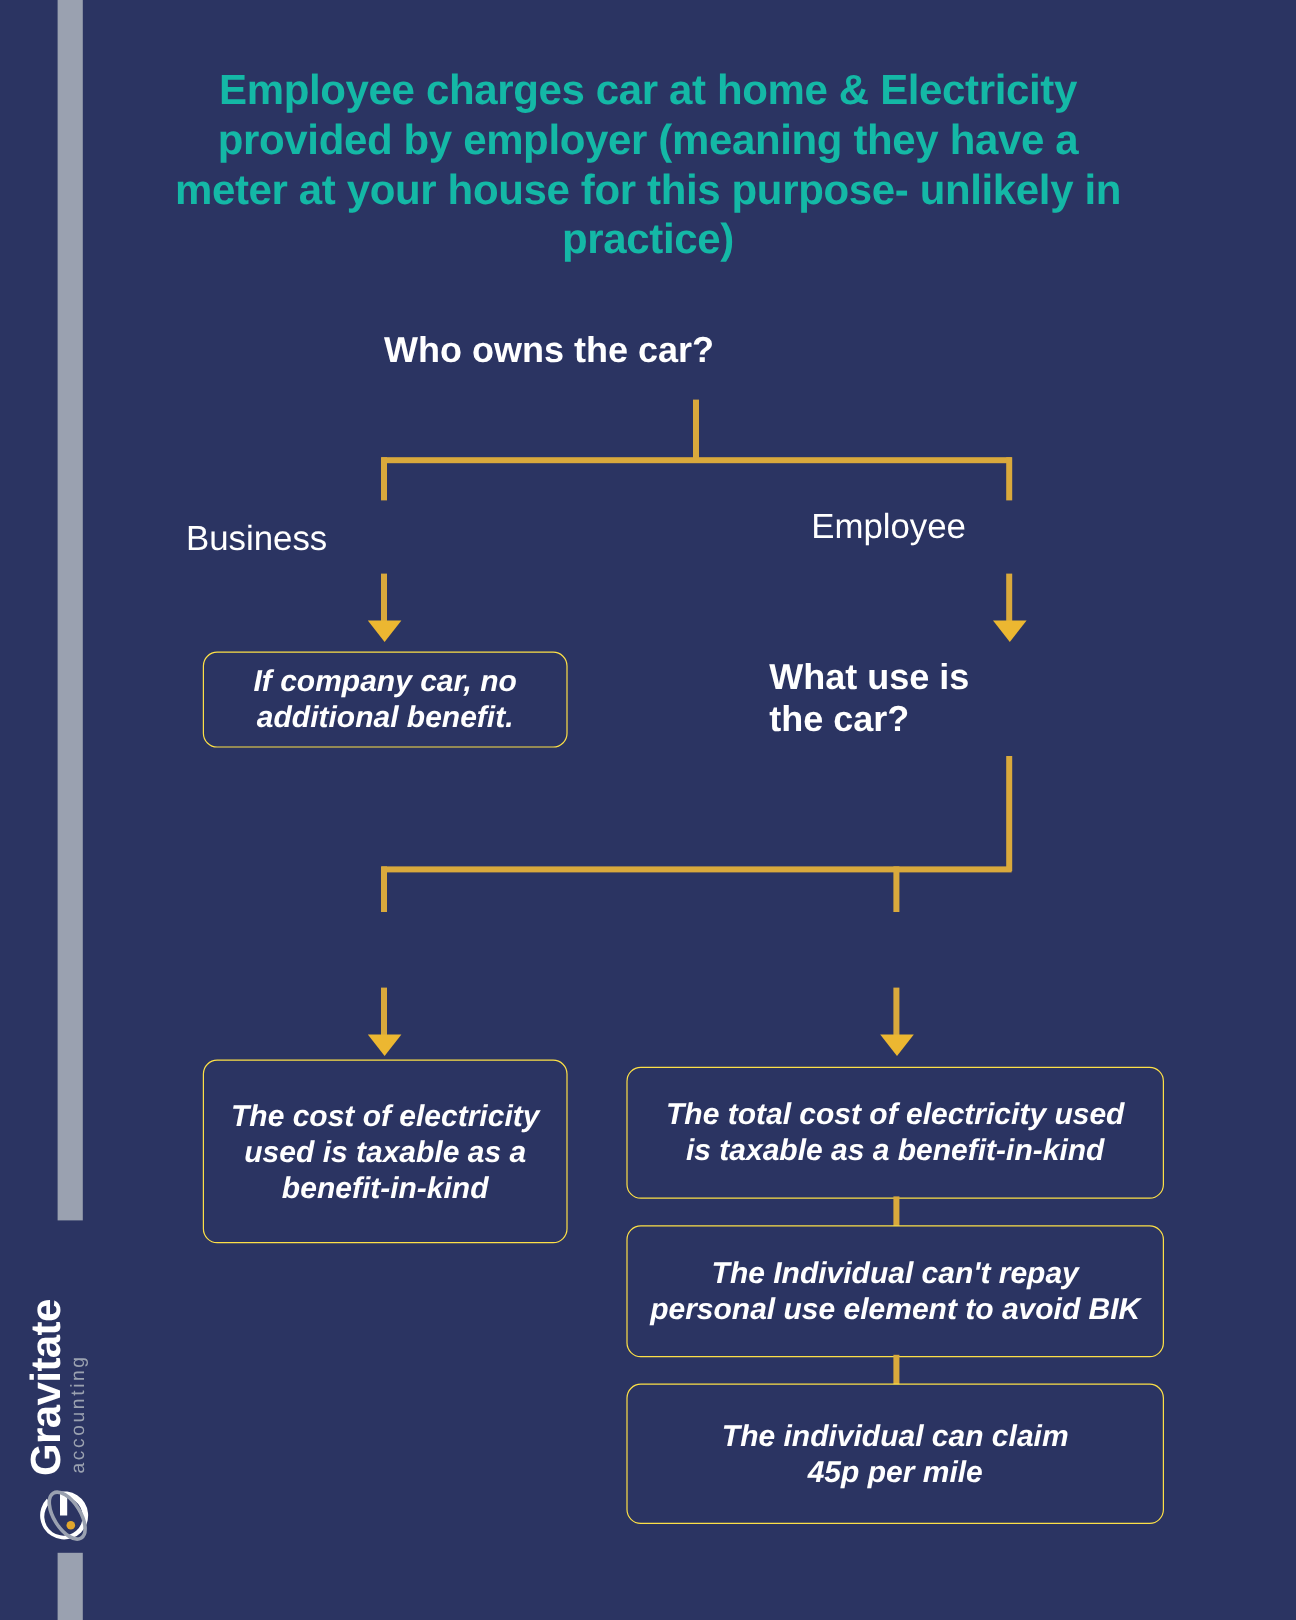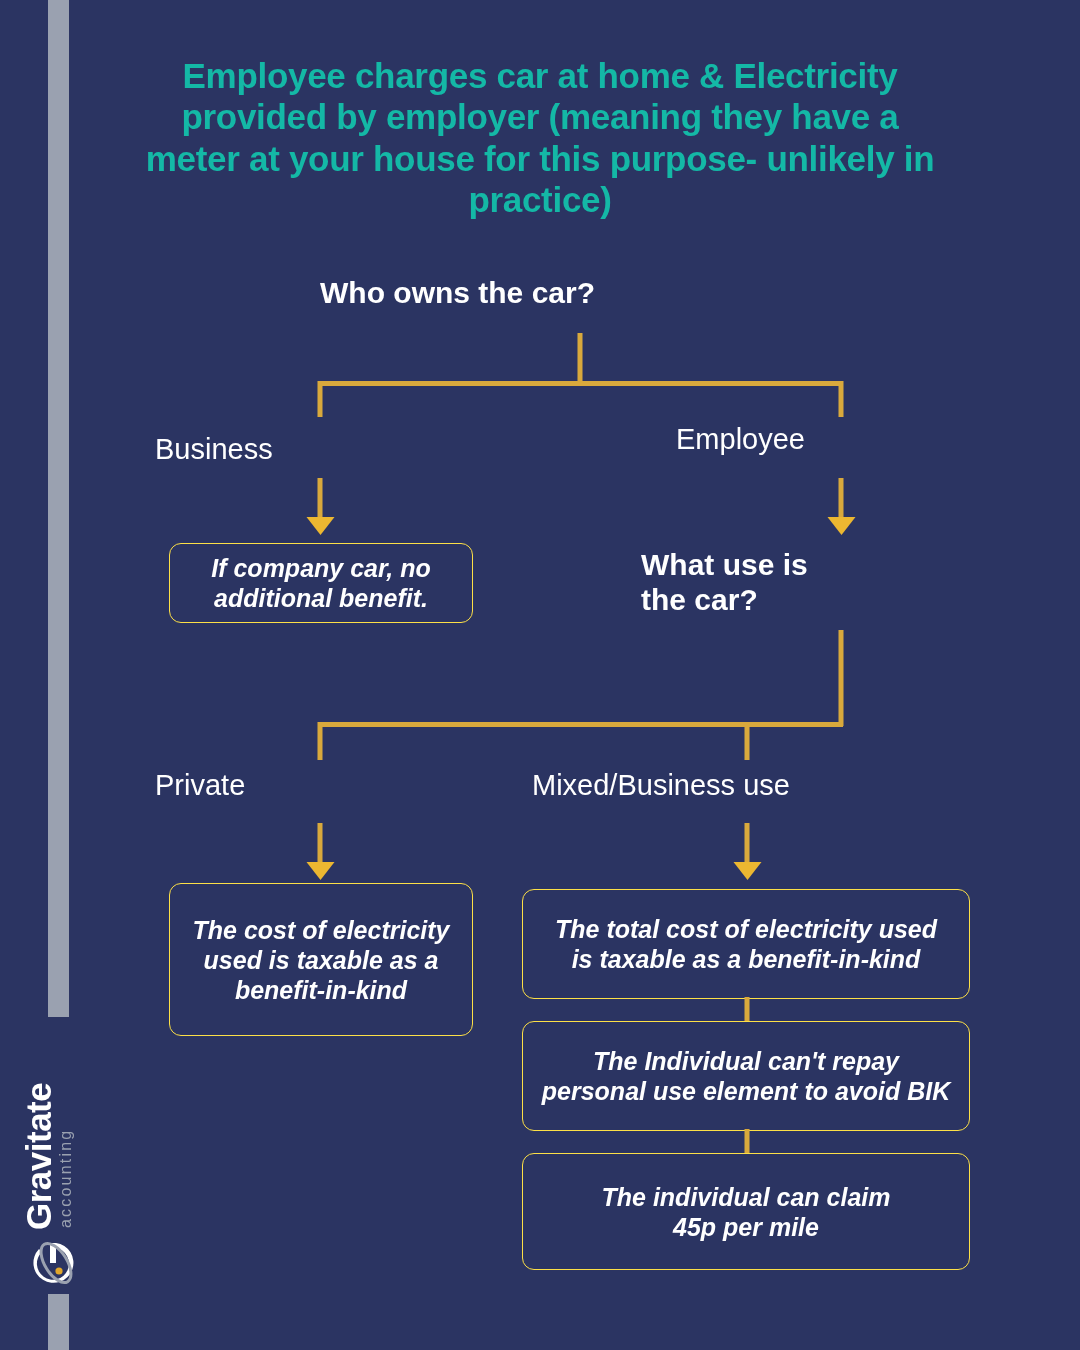--- a/index.html
+++ b/index.html
@@ -196,22 +196,20 @@
 
   <div class="node q" style="left:841px; top:548px; width:400px;">What use is
 the car?</div>
 
   <div class="vline" style="left:841px; top:630px; height:96px;"></div>
   <div class="hline" style="left:318px; top:722px; width:525px;"></div>
 
   <div class="vline" style="left:320px; top:722px; height:38px;"></div>
   <div class="vline" style="left:747px; top:722px; height:38px;"></div>
 
-  <div class="node branch" style="left:320px; top:769px; width:330px;">Private</div>
-  <div class="node branch" style="left:747px; top:769px; width:430px;">Mixed/Business use</div>
 
   <div class="arrow" style="left:320px; top:823px; height:40px;"></div>
   <div class="arrow" style="left:747px; top:823px; height:40px;"></div>
 
   <div class="box" style="left:522px; top:889px; width:448px; height:110px;">The total cost of electricity used
 is taxable as a benefit-in-kind</div>
 
   <div class="box" style="left:169px; top:883px; width:304px; height:153px;">The cost of electricity
 used is taxable as a
 benefit-in-kind</div>

